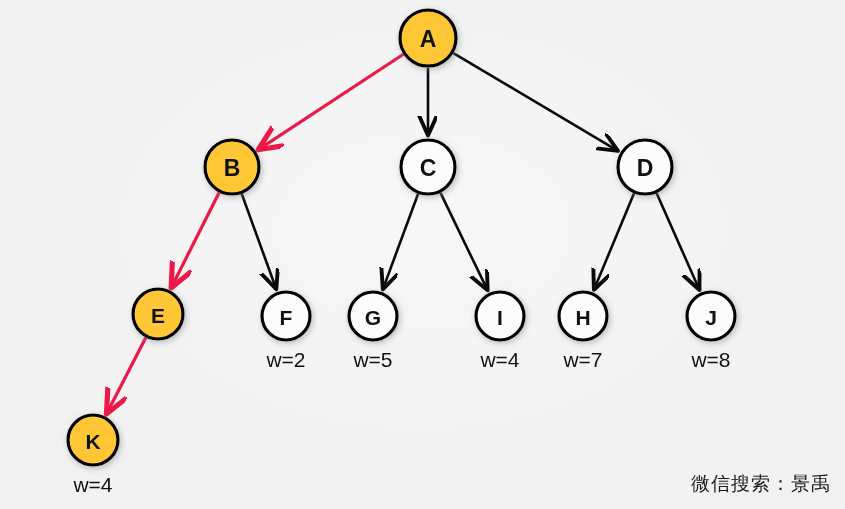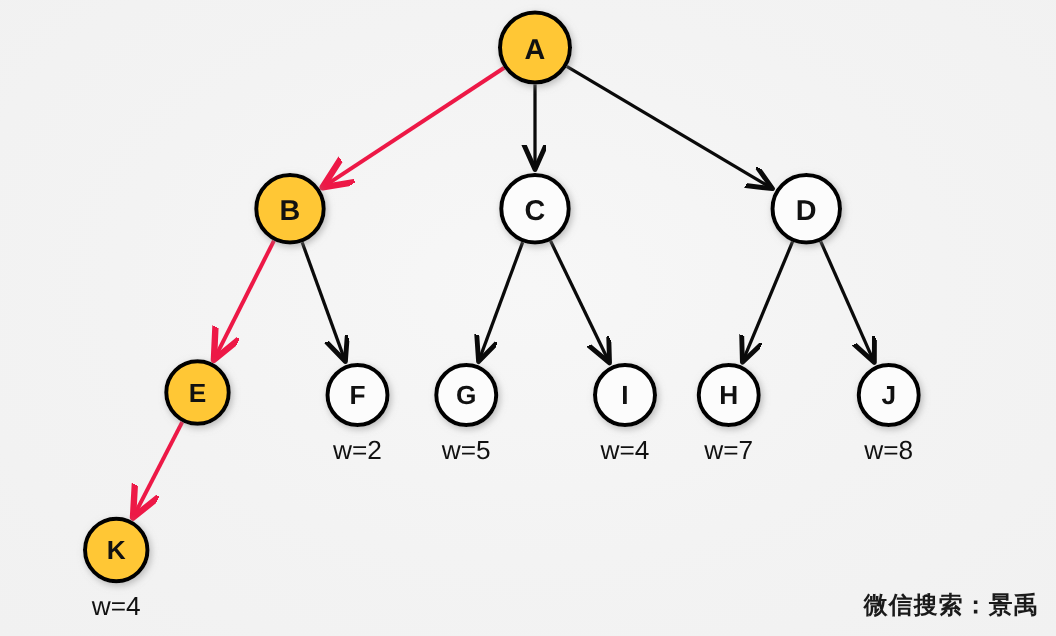--- a/index.html
+++ b/index.html
@@ -60,21 +60,21 @@
     stroke: #ED1846;
     stroke-width: 3.2;
     fill: none;
   }
   .watermark {
     position: absolute;
     right: 14px;
     bottom: 12px;
     font-family: "DejaVu Sans", sans-serif;
     font-size: 19px;
-    font-weight: bold;
+    font-weight: normal;
     color: #1a1a1a;
     letter-spacing: 1px;
     white-space: nowrap;
   }
 </style>
 </head>
 <body>
 
 <div id="canvas">
 

